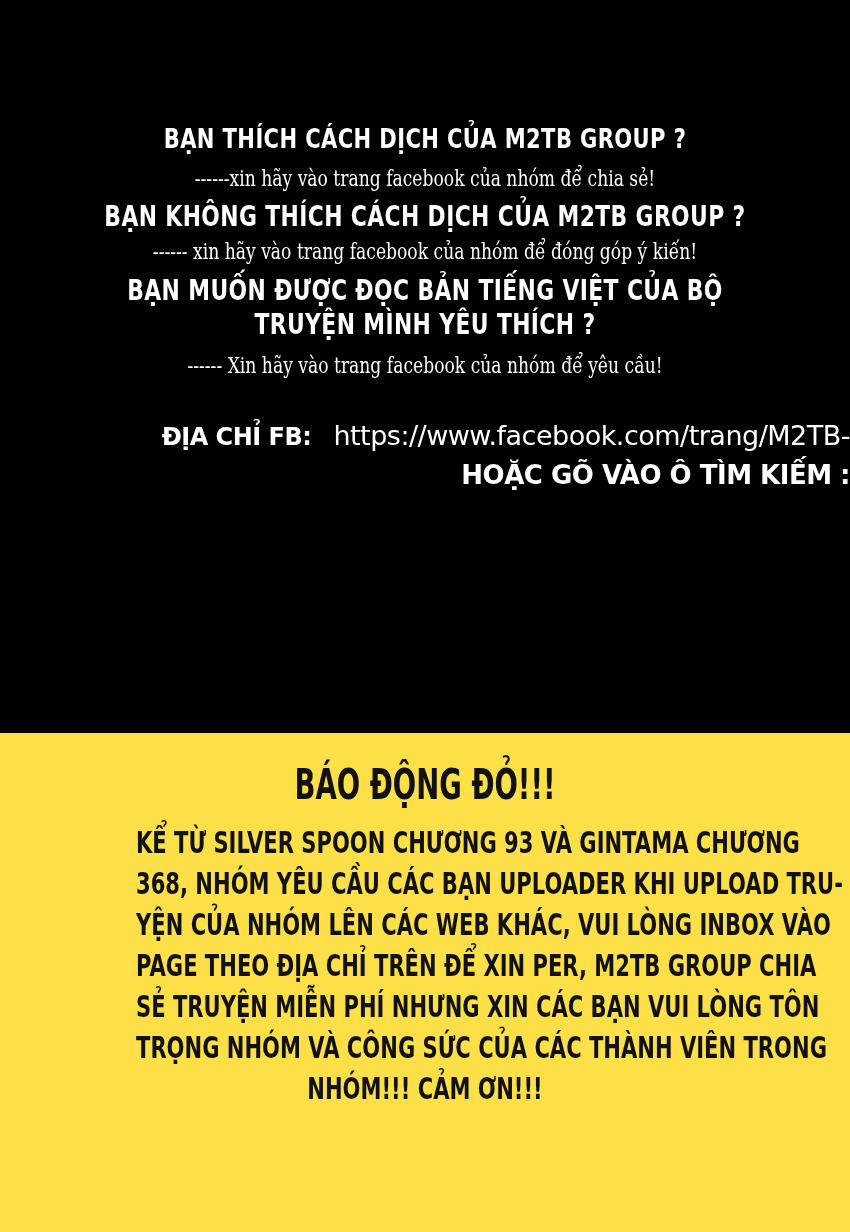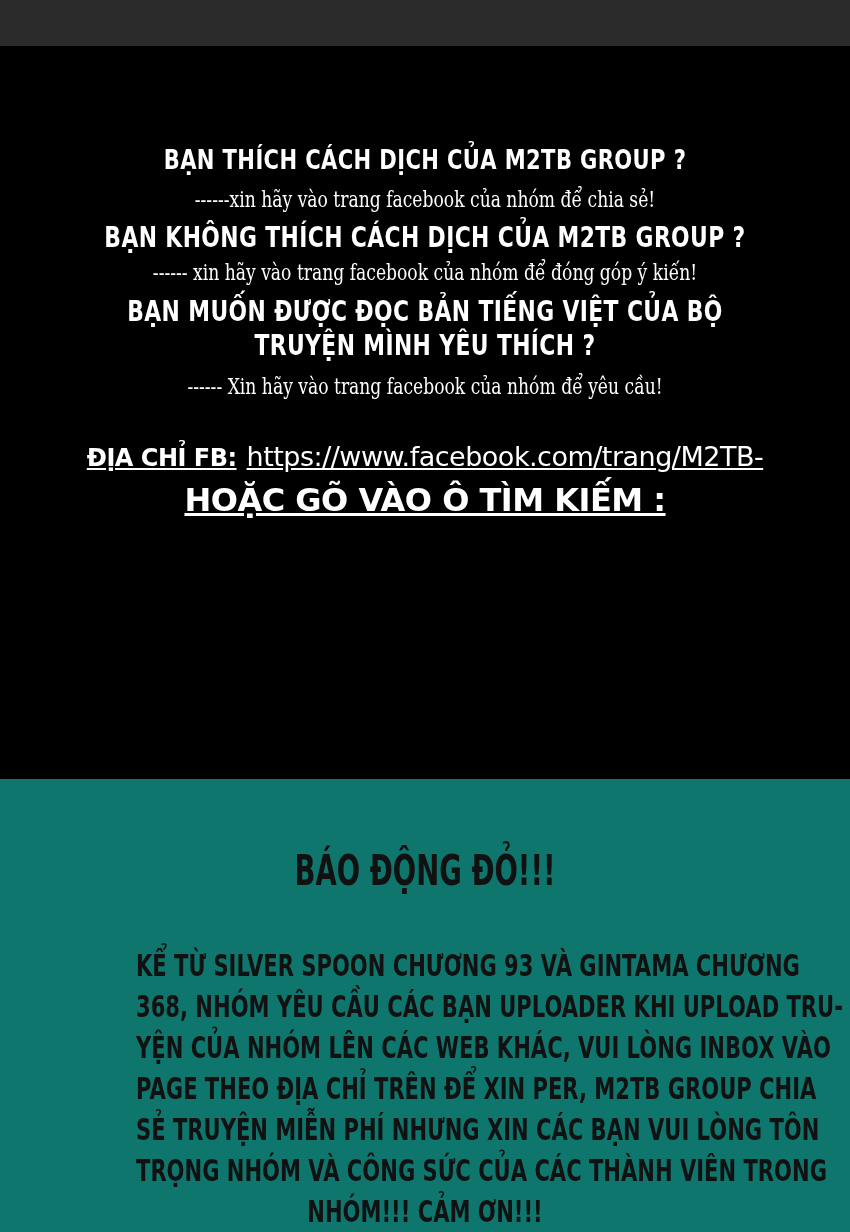--- a/index.html
+++ b/index.html
@@ -11,22 +11,21 @@
     overflow:hidden;
     font-family:"DejaVu Sans","Liberation Sans",sans-serif;
   }
 
   
   .panel-top {
     height:733px;
     background:#000;
     color:#fff;
     text-align:center;
-    padding-top:94px;
-    margin-top:46px;
+    padding-top:119px;
   }
   .line { white-space:nowrap; display:block; }
 
   .q {
     font-weight:bold;
     font-size:27px;
     letter-spacing:0.5px;
     transform:scaleX(0.78);
     transform-origin:50% 50%;
   }
@@ -40,56 +39,55 @@
     font-size:22px;
     transform:scaleX(0.78);
     transform-origin:50% 50%;
   }
   .a1 { height:40px; line-height:40px; }
   .a2 { height:36px; line-height:36px; }
   .a3 { height:40px; line-height:44px; }
 
   .fb-block { margin-top:36px; }
   .fb-line1, .fb-line3 {
-    display:flex; justify-content:center; align-items:baseline; gap:10px;
+    display:flex; justify-content:flex-end; align-items:baseline; gap:22px;
     white-space:nowrap;
-    text-decoration:underline;
   }
   .fb-line1 { height:38px; }
   .fb-label {
     font-weight:bold; font-size:24px; letter-spacing:-0.5px;
   }
   .fb-url {
     font-weight:normal; font-size:27px; letter-spacing:-0.5px;
   }
   .fb-line2 { height:34px; line-height:30px; }
   .fb-line3 { height:38px; margin-top:2px; }
-  .fb-search-label { font-weight:bold; font-size:32px; letter-spacing:-0.5px; }
+  .fb-search-label { font-weight:bold; font-size:26px; letter-spacing:-0.5px; }
   .fb-search-value {
     font-family:"Liberation Serif","DejaVu Serif",serif;
     font-size:31px; font-weight:normal;
   }
 
   
   .panel-bottom {
     height:499px;
-    background:#0f766e;
+    background:#fde047;
     color:#111;
     text-align:center;
-    padding-top:68px;
+    padding-top:28px;
   }
   .alert-title {
     font-weight:bold;
     font-size:43px;
     height:46px; line-height:46px;
     transform:scaleX(0.64);
     transform-origin:50% 50%;
     white-space:nowrap;
   }
-  .alert-body { margin-top:52px; }
+  .alert-body { margin-top:15px; }
   .p-line {
     font-weight:bold;
     font-size:31px;
     line-height:41px;
     white-space:nowrap;
     transform:scaleX(0.68);
     transform-origin:50% 50%;
   }
 </style>
 </head>

